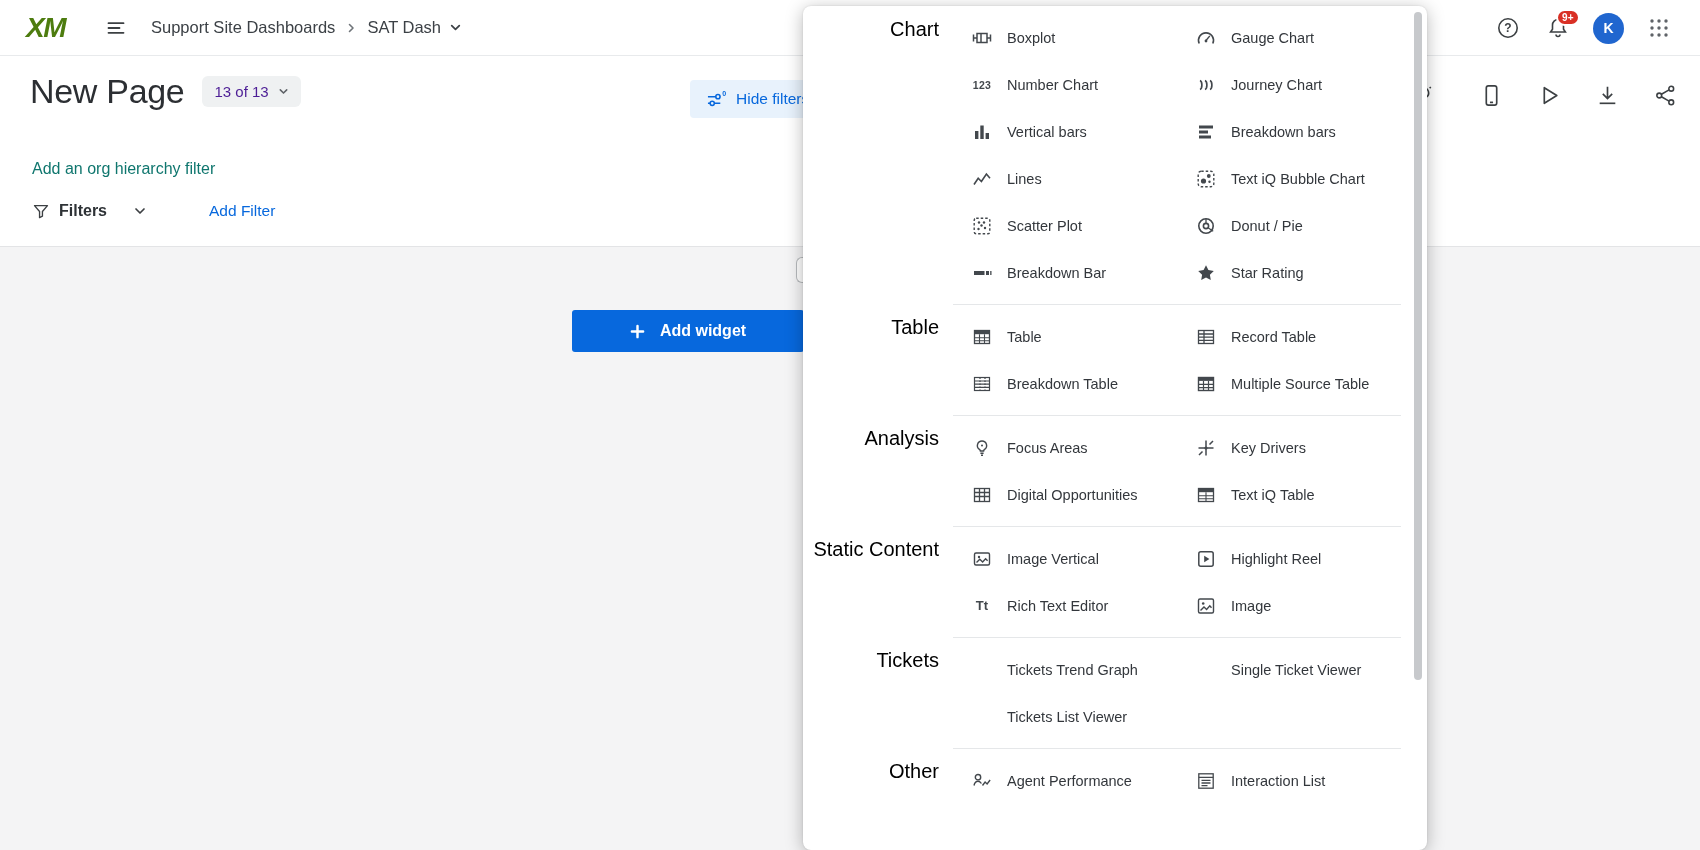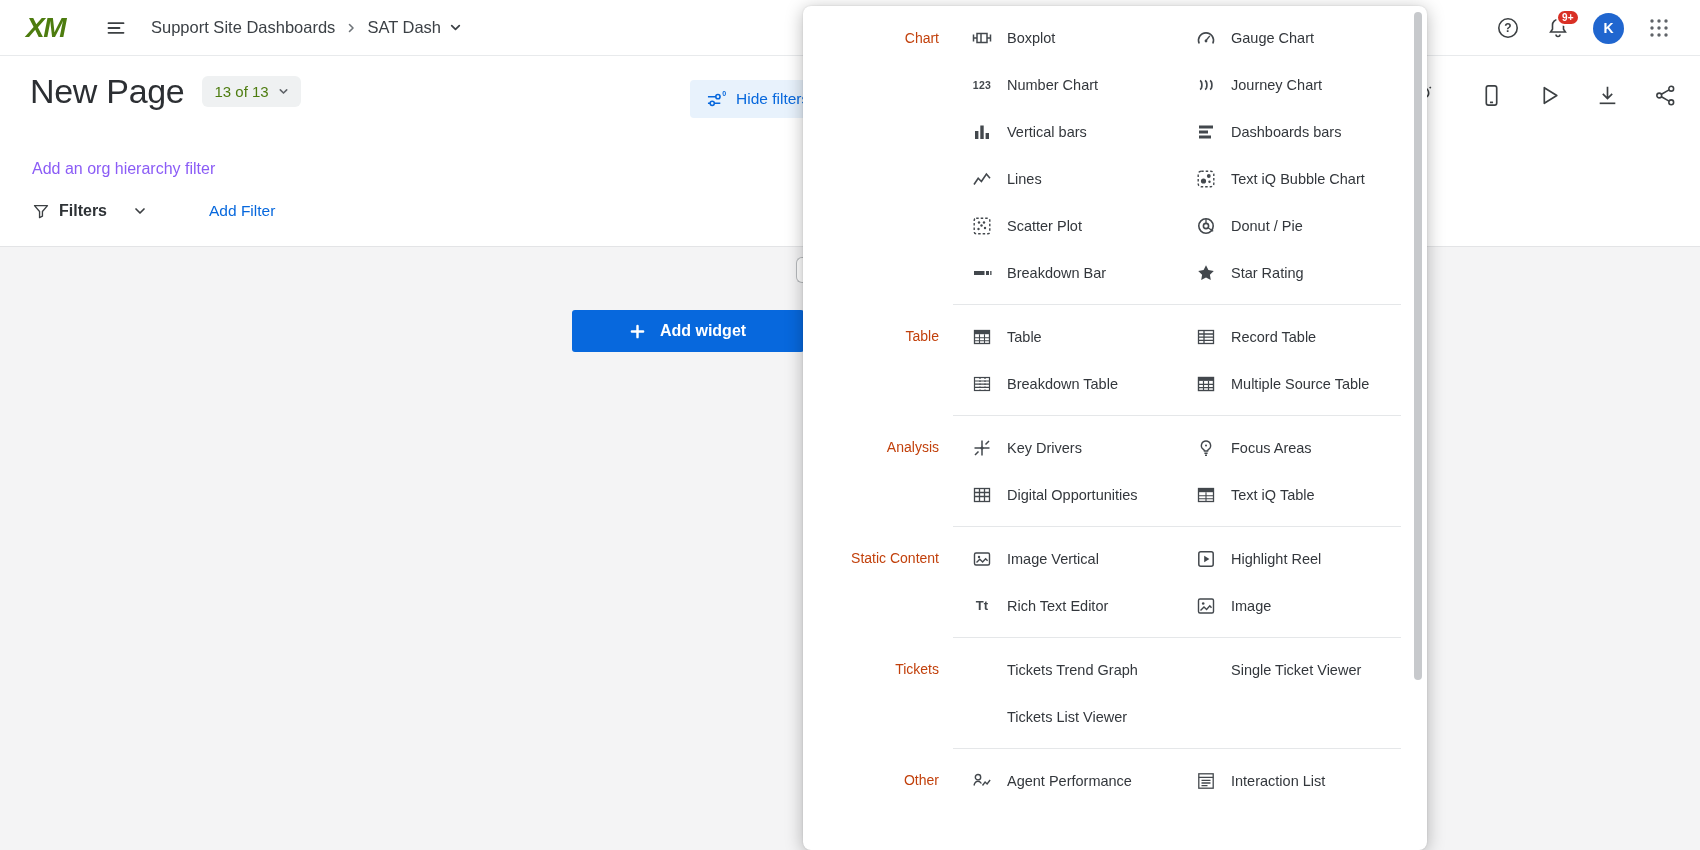--- a/index.html
+++ b/index.html
@@ -29,51 +29,51 @@
   .badge{position:absolute;top:-4px;right:-7px;background:#d93025;color:#fff;
     font-size:10px;font-weight:700;padding:1.5px 4.5px;border-radius:9px;border:2px solid #fff;line-height:1;}
   .avatar{width:31px;height:31px;border-radius:50%;background:#2066cf;color:#fff;
     font-size:14px;font-weight:700;display:flex;align-items:center;justify-content:center;}
 
   
   .page-header-bg{position:absolute;top:56px;left:0;right:0;height:190px;background:#fff;}
   .title-row{position:absolute;left:30px;top:72px;display:flex;align-items:center;gap:18px;z-index:2;}
   .page-title{font-size:34px;font-weight:500;color:#2c2f33;letter-spacing:-0.3px;}
   .page-chip{display:flex;align-items:center;gap:9px;background:#eff1f2;border:none;
-    border-radius:6px;padding:7px 12px;font-size:15px;color:#4d7c0f;}
+    border-radius:6px;padding:7px 12px;font-size:15px;color:#4c1d95;}
   .page-chip .chev{display:flex;color:#5f6368;}
   .hide-filters{position:absolute;left:690px;top:80px;height:38px;display:flex;align-items:center;
     gap:9px;background:#e8f2fc;border:none;border-radius:4px;padding:0 16px;color:#0768dd;
     font-size:15.5px;white-space:nowrap;z-index:5;}
   .header-actions{position:absolute;top:80px;right:20px;display:flex;align-items:center;gap:28px;z-index:2;}
   .header-actions .icon-btn svg{width:25px;height:25px;}
   .header-actions .spark{margin-right:10px;}
-  .org-link{position:absolute;left:32px;top:160px;font-size:16px;color:#8b5cf6;z-index:2;}
+  .org-link{position:absolute;left:32px;top:160px;font-size:16px;color:#0f766e;z-index:2;}
   .filters-row{position:absolute;left:32px;top:202px;display:flex;align-items:center;z-index:2;}
   .funnel{display:flex;color:#3c4043;margin-right:9px;}
   .filters-label{font-size:16px;font-weight:700;color:#2e3236;}
   .filters-chevron{display:flex;color:#3c4043;margin-left:26px;}
   .add-filter{font-size:15.5px;color:#0768dd;margin-left:62px;}
 
   
   .content-divider{position:absolute;top:246px;left:0;width:100%;height:1px;background:#e3e4e6;}
   .canvas{position:absolute;top:247px;left:0;right:0;bottom:0;background:#f4f4f5;}
   .add-widget-btn{position:absolute;left:572px;top:310px;width:232px;height:42px;background:#0768dd;
     color:#fff;border:none;border-radius:3px;display:flex;align-items:center;justify-content:center;
     gap:15px;font-size:16px;font-weight:700;z-index:6;}
   .clipped-field{position:absolute;left:796px;top:257px;width:12px;height:24px;background:#fff;
     border:1px solid #b7babd;border-right:none;border-radius:6px 0 0 6px;z-index:8;}
 
   
   .widget-panel{position:absolute;left:803px;top:6px;width:624px;height:844px;background:#fff;
     border-radius:8px;box-shadow:0 3px 18px rgba(0,0,0,0.28),0 0 2px rgba(0,0,0,0.12);
     z-index:30;overflow:hidden;}
   .panel-section{display:flex;}
-  .section-category{width:150px;box-sizing:border-box;text-align:right;padding:24px 14px 0 0;
-    font-size:14px;color:#c2410c;flex:none;}
+  .section-category{width:150px;box-sizing:border-box;text-align:right;padding:12px 14px 0 0;
+    font-size:20px;color:#000000;flex:none;}
   .section-items{flex:1;margin-right:26px;padding:8px 0;display:grid;
     grid-template-columns:1fr 1fr;align-content:start;}
   .panel-section:not(:first-child) .section-items{border-top:1px solid #e5e7e9;}
   .panel-item{height:47px;display:flex;align-items:center;padding-left:18px;gap:14px;}
   .panel-item-icon{width:22px;height:22px;flex:none;display:flex;align-items:center;
     justify-content:center;color:#43484d;}
   .panel-item-icon svg{width:20px;height:20px;}
   .txt-ic{font-weight:700;font-size:10.5px;color:#43484d;letter-spacing:.3px;}
   .txt-ic.tt{font-size:13px;letter-spacing:0;}
   .panel-item-label{font-size:14.5px;color:#33373c;white-space:nowrap;}
@@ -298,21 +298,21 @@
           <div class="panel-item" data-interactable="true">
             <span class="panel-item-icon" data-interactable="false">
               <svg viewBox="0 0 20 20">
                 <g fill="currentColor">
                   <rect x="3" y="3.5" width="14" height="3"></rect>
                   <rect x="3" y="8.5" width="9" height="3"></rect>
                   <rect x="3" y="13.5" width="12" height="3"></rect>
                 </g>
               </svg>
             </span>
-            <span class="panel-item-label" data-interactable="false">Dashboards bars</span>
+            <span class="panel-item-label" data-interactable="false">Breakdown bars</span>
           </div>
           <div class="panel-item" data-interactable="true">
             <span class="panel-item-icon" data-interactable="false">
               <svg viewBox="0 0 20 20">
                 <path d="M2 15.5l4.2-6.2 3.2 3.2 5-7.5 3.6 4.2" fill="none" stroke="currentColor" stroke-width="1.6"></path>
               </svg>
             </span>
             <span class="panel-item-label" data-interactable="false">Lines</span>
           </div>
           <div class="panel-item" data-interactable="true">
@@ -425,39 +425,39 @@
             <span class="panel-item-label" data-interactable="false">Multiple Source Table</span>
           </div>
         </div>
       </div>
       <div class="panel-section" data-interactable="false">
         <div class="section-category" data-interactable="false">Analysis</div>
         <div class="section-items" data-interactable="false">
           <div class="panel-item" data-interactable="true">
             <span class="panel-item-icon" data-interactable="false">
               <svg viewBox="0 0 20 20">
-                <g stroke="currentColor" stroke-width="1.5" fill="none">
-                  <path d="M10 2.5v15M2.5 10h15M13.5 6.5L17 3M3 17l3.5-3.5"></path>
-                </g>
-                <circle cx="10" cy="10" r="1.6" fill="currentColor"></circle>
-              </svg>
-            </span>
-            <span class="panel-item-label" data-interactable="false">Key Drivers</span>
-          </div>
-          <div class="panel-item" data-interactable="true">
-            <span class="panel-item-icon" data-interactable="false">
-              <svg viewBox="0 0 20 20">
                 <g fill="none" stroke="currentColor" stroke-width="1.4">
                   <path d="M10 3a4.6 4.6 0 0 1 2.6 8.4c-.6.45-1 .9-1 1.6h-3.2c0-.7-.4-1.15-1-1.6A4.6 4.6 0 0 1 10 3z"></path>
                   <path d="M8.4 15.2h3.2M9 17.3h2"></path>
                 </g>
                 <circle cx="10" cy="7.6" r="1" fill="currentColor"></circle>
               </svg>
             </span>
             <span class="panel-item-label" data-interactable="false">Focus Areas</span>
+          </div>
+          <div class="panel-item" data-interactable="true">
+            <span class="panel-item-icon" data-interactable="false">
+              <svg viewBox="0 0 20 20">
+                <g stroke="currentColor" stroke-width="1.5" fill="none">
+                  <path d="M10 2.5v15M2.5 10h15M13.5 6.5L17 3M3 17l3.5-3.5"></path>
+                </g>
+                <circle cx="10" cy="10" r="1.6" fill="currentColor"></circle>
+              </svg>
+            </span>
+            <span class="panel-item-label" data-interactable="false">Key Drivers</span>
           </div>
           <div class="panel-item" data-interactable="true">
             <span class="panel-item-icon" data-interactable="false">
               <svg viewBox="0 0 20 20">
                 <g stroke="currentColor" stroke-width="1.3" fill="none">
                   <rect x="2.5" y="3.5" width="15" height="13"></rect>
                   <path d="M2.5 7.5h15M2.5 11.5h15M7.5 3.5v13M12.5 3.5v13"></path>
                 </g>
               </svg>
             </span>

